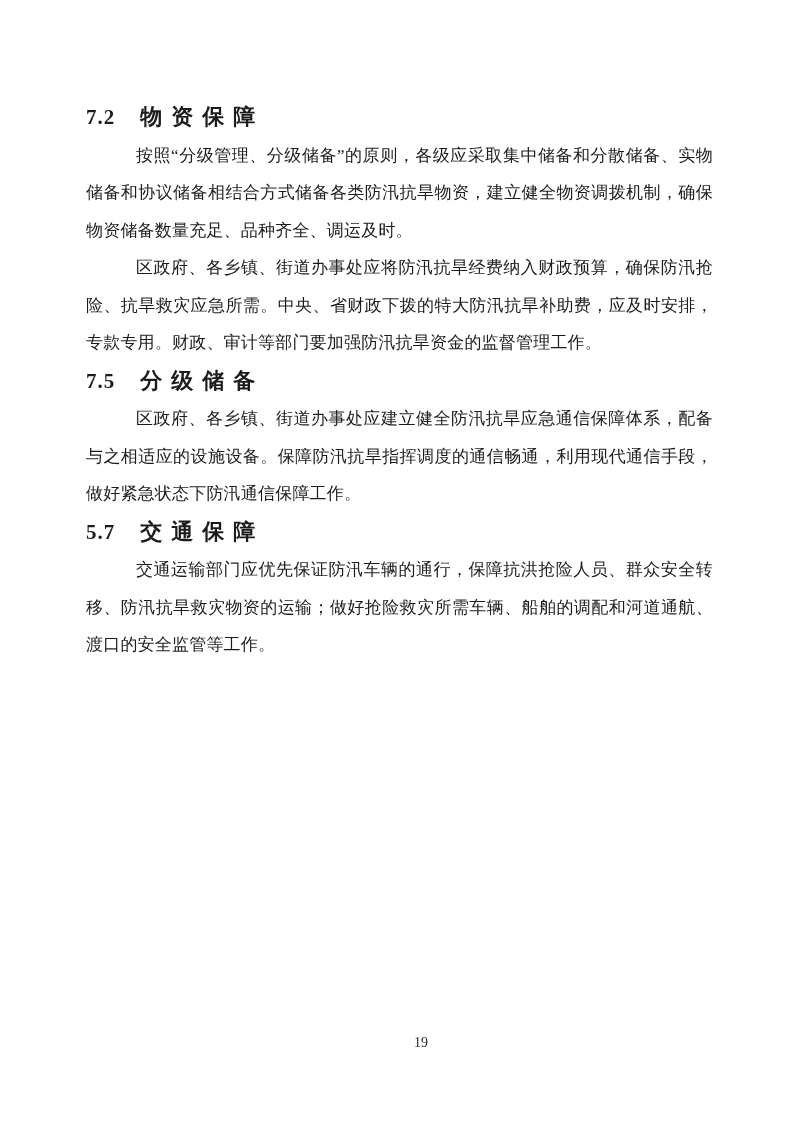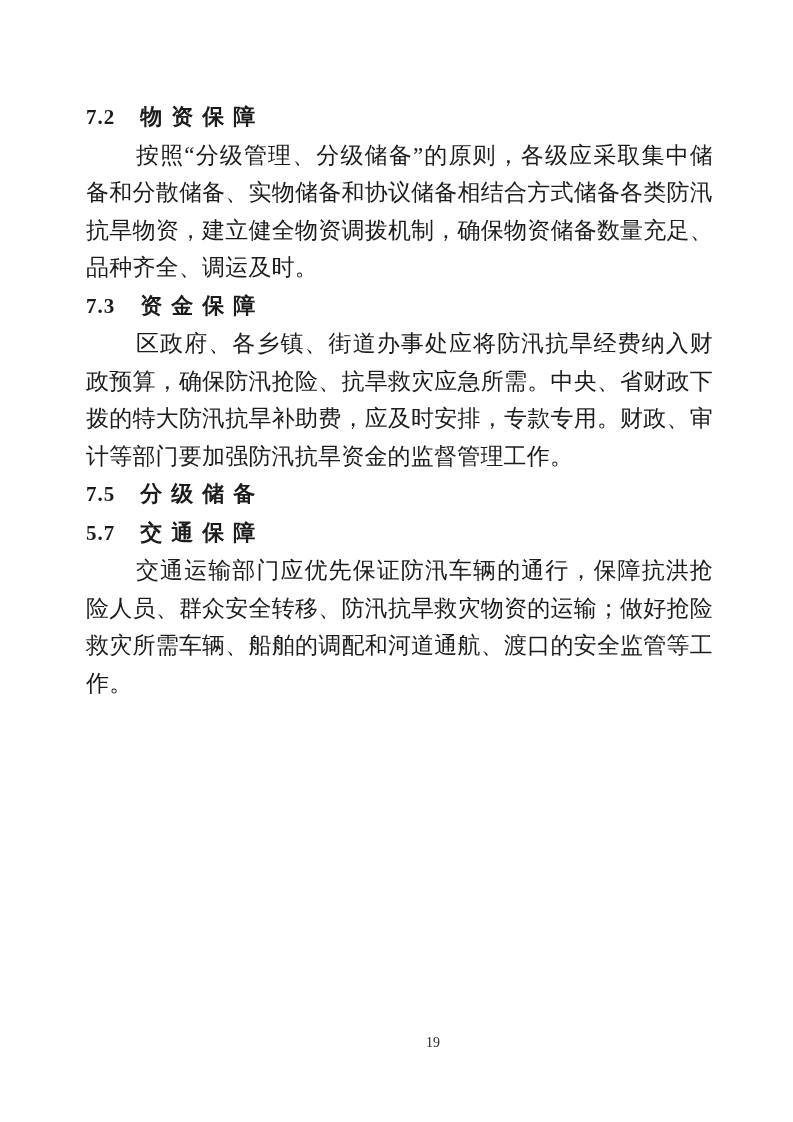--- a/index.html
+++ b/index.html
@@ -38,56 +38,56 @@
     margin-right: 25px;
   }
   .sec-title {
     font-family: "Liberation Sans", "DejaVu Sans", sans-serif;
     font-size: 22px;
     letter-spacing: 9px;
   }
   .sec-body {
     margin: 0;
     padding: 0;
-    font-size: 23px;
+    font-size: 17px;
     line-height: 37.5px;
     text-align: justify;
     text-indent: 50px;
     letter-spacing: 0.2px;
     word-break: break-all;
   }
   .page-number {
     position: absolute;
     top: 1034px;
-    left: 426px;
+    left: 414px;
     font-size: 14px;
     line-height: 18px;
     color: #2a2a2a;
     font-family: "Liberation Serif", "DejaVu Serif", serif;
   }
 </style>
 </head>
 <body>
 
 <div class="page">
   <div class="content">
 
     <section>
       <h2 class="sec-heading"><span class="sec-num">7.2</span><span class="sec-title">物资保障</span></h2>
       <p class="sec-body">按照“分级管理、分级储备”的原则，各级应采取集中储备和分散储备、实物储备和协议储备相结合方式储备各类防汛抗旱物资，建立健全物资调拨机制，确保物资储备数量充足、品种齐全、调运及时。</p>
     </section>
 
     <section>
-      <h2 class="sec-heading"><span class="sec-num">7.3</span><span class="sec-title">资金保障</span></h2>
       <p class="sec-body">区政府、各乡镇、街道办事处应将防汛抗旱经费纳入财政预算，确保防汛抢险、抗旱救灾应急所需。中央、省财政下拨的特大防汛抗旱补助费，应及时安排，专款专用。财政、审计等部门要加强防汛抗旱资金的监督管理工作。</p>
     </section>
 
 
     <section>
       <h2 class="sec-heading"><span class="sec-num">7.5</span><span class="sec-title">分级储备</span></h2>
+      <p class="sec-body">区政府、各乡镇、街道办事处应建立健全防汛抗旱应急通信保障体系，配备与之相适应的设施设备。保障防汛抗旱指挥调度的通信畅通，利用现代通信手段，做好紧急状态下防汛通信保障工作。</p>
     </section>
 
     <section>
       <h2 class="sec-heading"><span class="sec-num">5.7</span><span class="sec-title">交通保障</span></h2>
       <p class="sec-body">交通运输部门应优先保证防汛车辆的通行，保障抗洪抢险人员、群众安全转移、防汛抗旱救灾物资的运输；做好抢险救灾所需车辆、船舶的调配和河道通航、渡口的安全监管等工作。</p>
     </section>
 
   </div>
 
   <div class="page-number">19</div>

